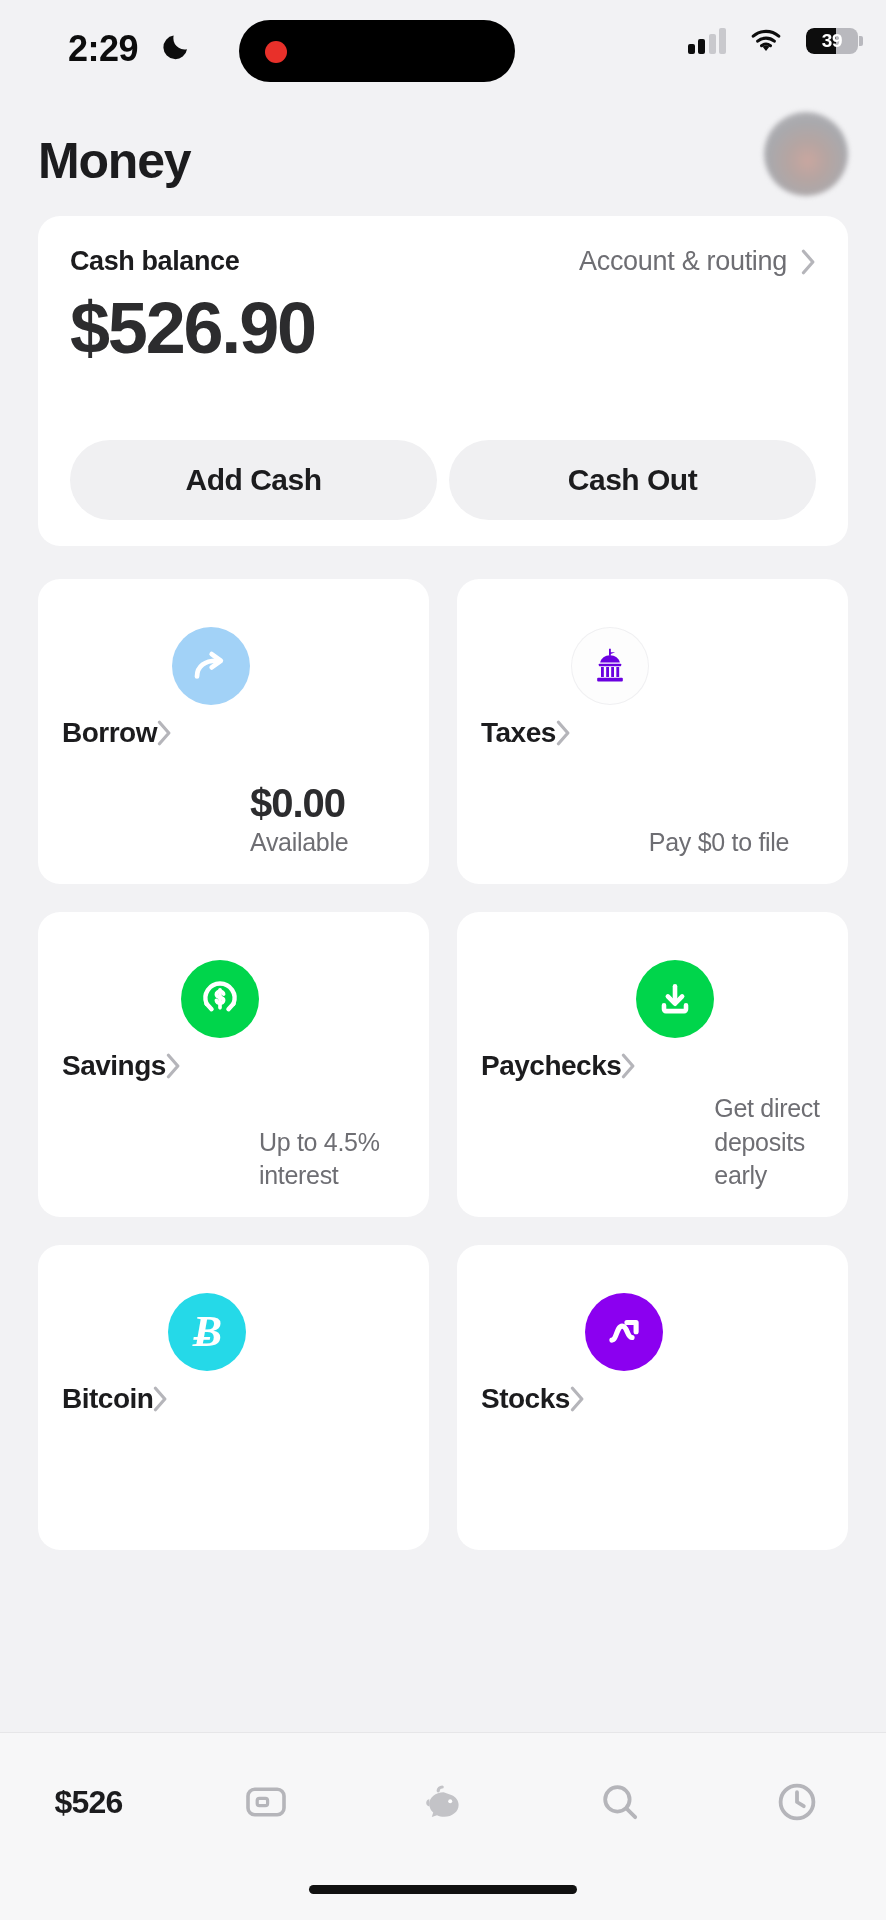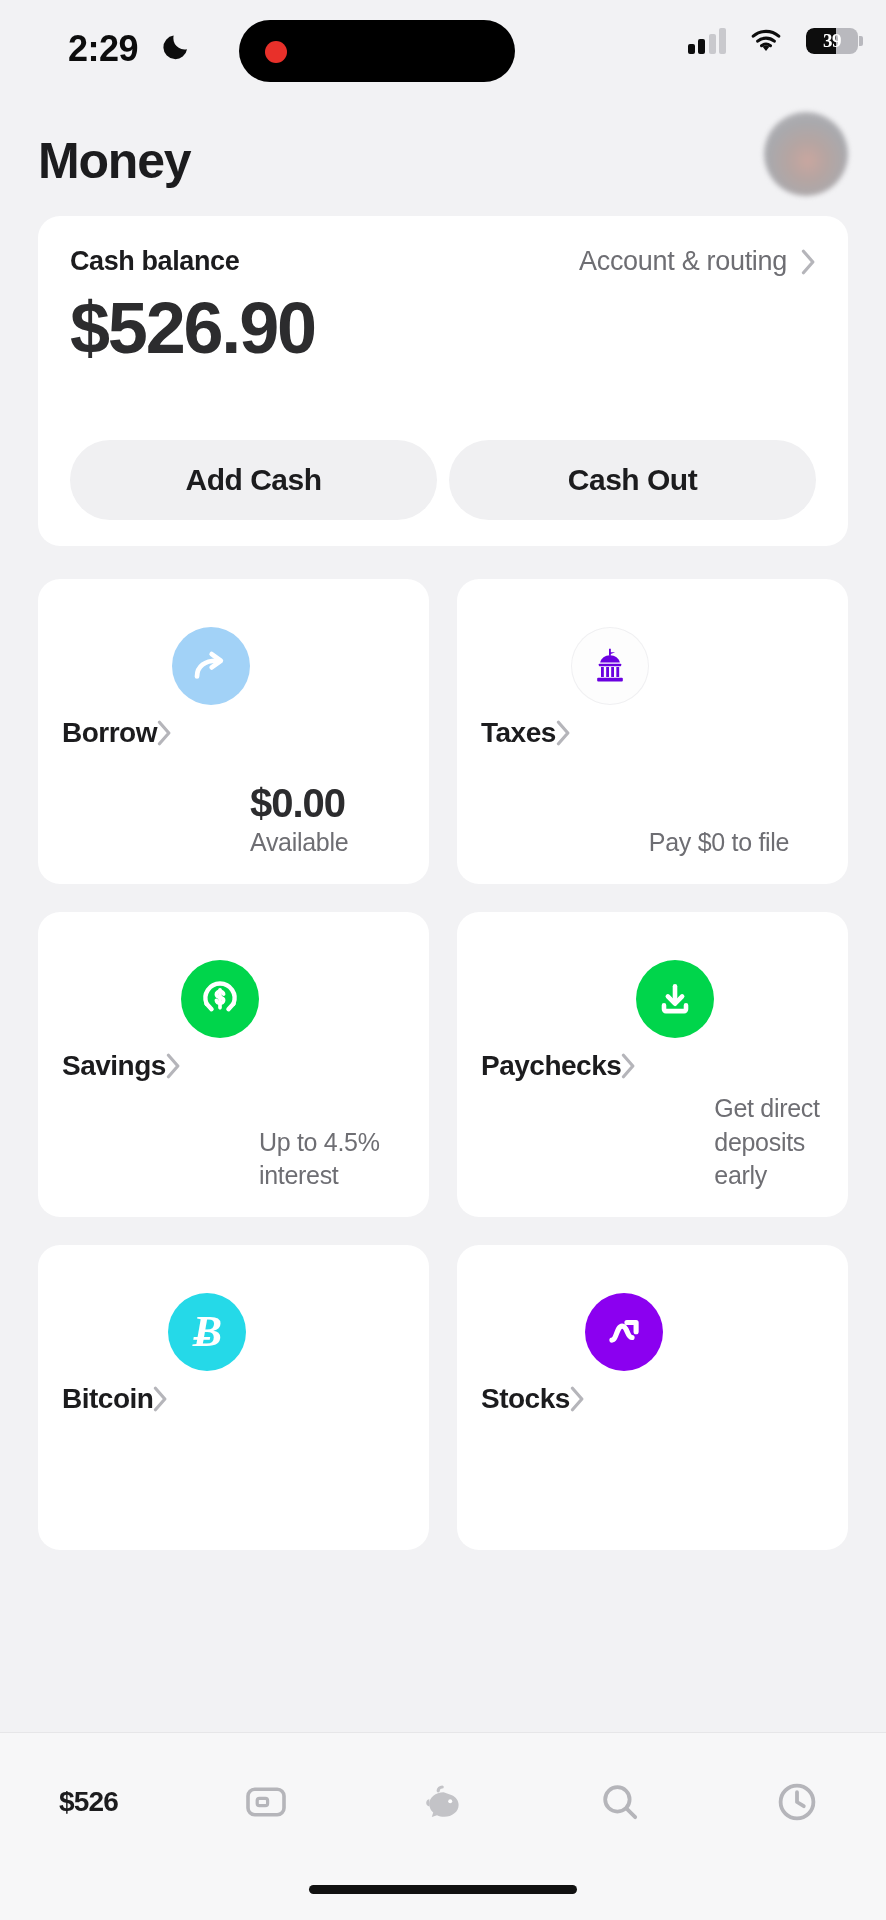--- a/index.html
+++ b/index.html
@@ -19,21 +19,21 @@
   }
   .sb-moon { position:absolute; left:162px; top:30px; width:30px; height:32px; }
   .island {
     position:absolute; left:239px; top:20px; width:276px; height:62px;
     background:#000; border-radius:31px;
   }
   .island-dot {
     position:absolute; left:26px; top:21px; width:22px; height:22px;
     background:#e8302a; border-radius:50%;
   }
-  .sb-right { position:absolute; right:28px; top:28px; display:flex; align-items:flex-end; gap:24px;font-family:Liberation Serif, serif; }
+  .sb-right { position:absolute; right:28px; top:28px; display:flex; align-items:flex-end; gap:24px; }
   .bars { display:flex; align-items:flex-end; gap:3.5px; height:26px; }
   .bars i { display:block; width:7px; border-radius:2px; background:#c9c9cd; }
   .bars i.on { background:#0d0d0d; }
   .bars i:nth-child(1){height:10px;} .bars i:nth-child(2){height:15px;}
   .bars i:nth-child(3){height:20px;} .bars i:nth-child(4){height:26px;}
   .wifi { width:32px; height:26px; }
   .battery { position:relative; width:52px; height:26px; }
   .batt-body {
     position:absolute; inset:0; border-radius:8px; background:#b9b9be; overflow:hidden;
   }
@@ -116,21 +116,21 @@
   }
 
   
   .tabbar {
     position:absolute; left:0; right:0; bottom:0; height:188px;
     background:#f7f7f8; border-top:1px solid #e6e6e8;
     display:flex; align-items:flex-start; padding-top:32px;
   }
   .tab { flex:1; display:flex; align-items:center; justify-content:center; height:74px; cursor:pointer; }
   .tab-money {
-    font-size:28px; font-weight:700; color:#1c1c1e; letter-spacing:-0.8px;
+    font-size:32px; font-weight:700; color:#1c1c1e; letter-spacing:-0.8px;
   }
   .home-indicator {
     position:absolute; left:50%; transform:translateX(-50%); bottom:26px;
     width:268px; height:9px; border-radius:5px; background:#111;
   }
 </style>
 </head>
 <body>
 
 <div id="app">

